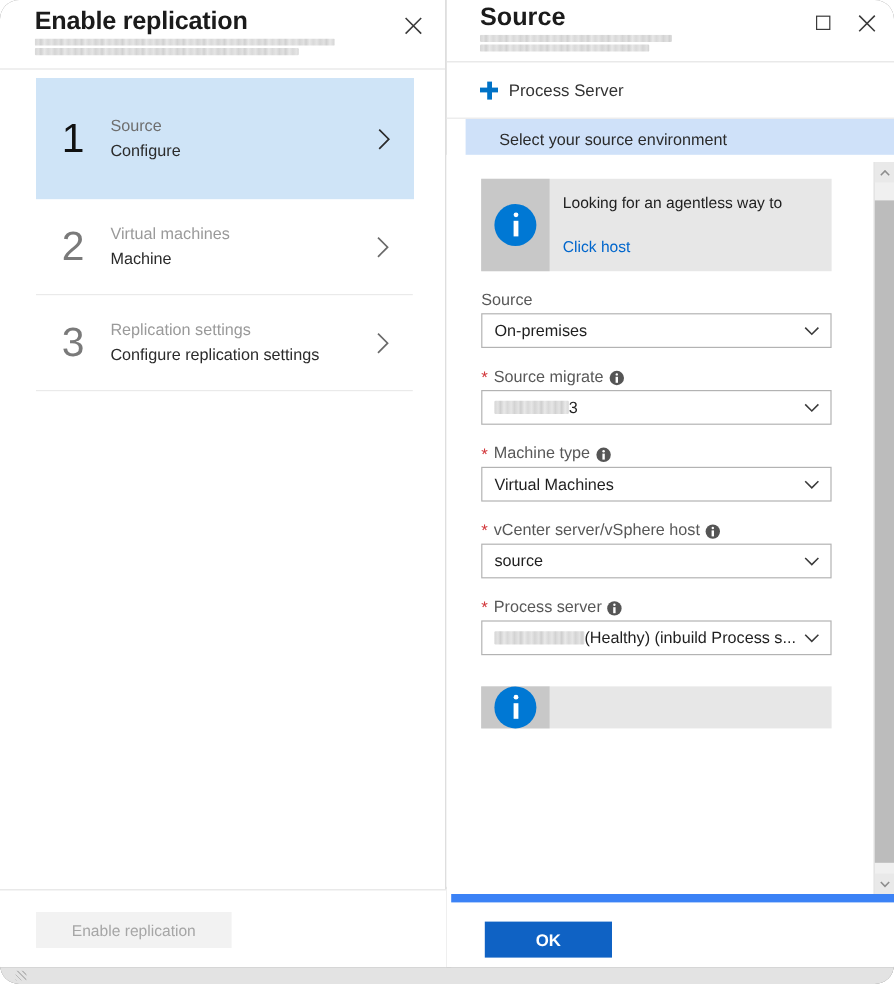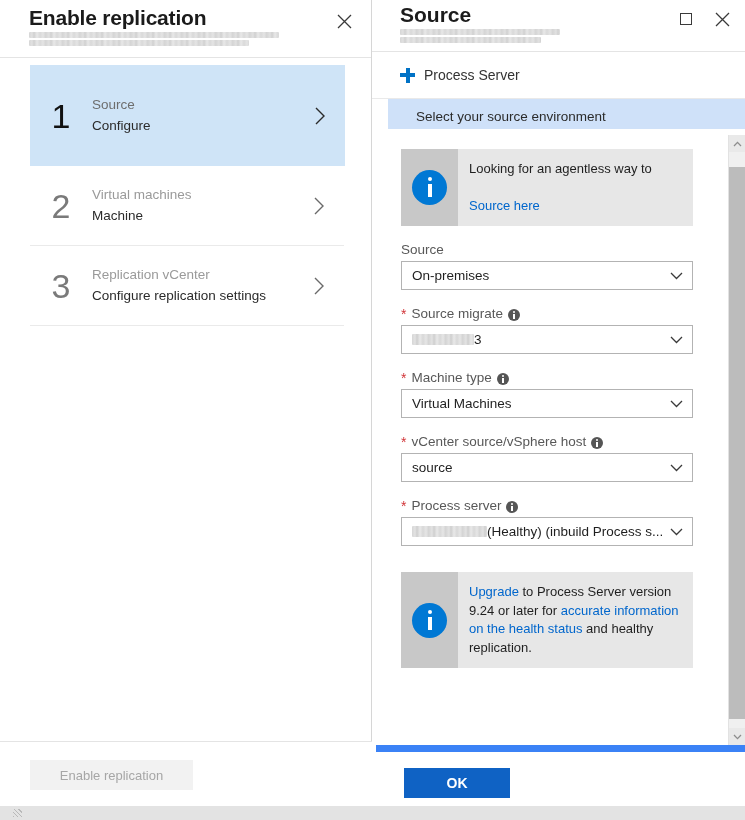--- a/index.html
+++ b/index.html
@@ -8,20 +8,21 @@
     width: 745px; height: 820px;
     background: #ffffff;
     font-family: "Liberation Sans", sans-serif;
     -webkit-font-smoothing: antialiased;
   }
   #app {
     position: relative;
     width: 745px; height: 820px;
     overflow: hidden;
     background: #737373;
+    border-radius: 16px;
   }
 
   
   .blade-left {
     position: absolute; left: 0; top: 0;
     width: 372px; height: 806px;
     background: #ffffff;
     border-right: 1px solid #d6d6d6;
   }
   .blade-left-header {
@@ -362,21 +363,21 @@
         <div class="chev">
           <svg width="11" height="18" viewBox="0 0 11 18">
               <path d="M1 1 L9 9 L1 17" stroke="#6a6a6a" stroke-width="1.4" fill="none"></path>
             </svg>
         </div>
       </div>
 
       <div class="step">
         <div class="num">3</div>
         <div class="text">
-          <div class="t1">Replication vCenter</div>
+          <div class="t1">Replication settings</div>
           <div class="t2">Configure replication settings</div>
         </div>
         <div class="chev">
           <svg width="11" height="18" viewBox="0 0 11 18">
               <path d="M1 1 L9 9 L1 17" stroke="#6a6a6a" stroke-width="1.4" fill="none"></path>
             </svg>
         </div>
       </div>
 
     </div>
@@ -420,21 +421,21 @@
     <div class="scroll-area">
       <div class="form-wrap">
 
         <div class="infobox">
           <div class="icon-strip">
               <div class="i-circle"></div>
             </div>
           <div class="ibody">
             <span>Looking for an agentless way to</span><br>
             <br>
-            <span class="ilink">Source here</span>
+            <span class="ilink">Click host</span>
           </div>
         </div>
 
         <div class="field">
           <div class="field-label">
             <span>Source</span>
           </div>
           <div class="select">
             <span>On-premises</span>
             <span class="chev-d">
@@ -474,21 +475,21 @@
               <svg width="13" height="8" viewBox="0 0 13 8">
                   <path d="M1 1 L6.5 6.5 L12 1" stroke="#3a3a3a" stroke-width="1.3" fill="none"></path>
                 </svg>
             </span>
           </div>
         </div>
 
         <div class="field">
           <div class="field-label">
             <span class="req">*</span>
-            <span>vCenter source/vSphere host</span>
+            <span>vCenter server/vSphere host</span>
             <span class="info-dot"></span>
           </div>
           <div class="select">
             <span>source</span>
             <span class="chev-d">
               <svg width="13" height="8" viewBox="0 0 13 8">
                   <path d="M1 1 L6.5 6.5 L12 1" stroke="#3a3a3a" stroke-width="1.3" fill="none"></path>
                 </svg>
             </span>
           </div>
@@ -508,23 +509,20 @@
                   <path d="M1 1 L6.5 6.5 L12 1" stroke="#3a3a3a" stroke-width="1.3" fill="none"></path>
                 </svg>
             </span>
           </div>
         </div>
 
         <div class="infobox" style="margin-top:26px">
           <div class="icon-strip">
               <div class="i-circle"></div>
             </div>
-          <div class="ibody">
-            <span class="ilink">Upgrade</span><span> to Process Server version 9.24 or later for </span><span class="ilink">accurate information on the health status</span><span> and healthy replication.</span>
-          </div>
         </div>
 
       </div>
     </div>
 
     <div class="vscroll">
       <div class="vs-btn vs-up">
         <svg width="9" height="6" viewBox="0 0 9 6">
             <path d="M1 5 L4.5 1.4 L8 5" stroke="#8d8d8d" stroke-width="1.3" fill="none"></path>
           </svg>

